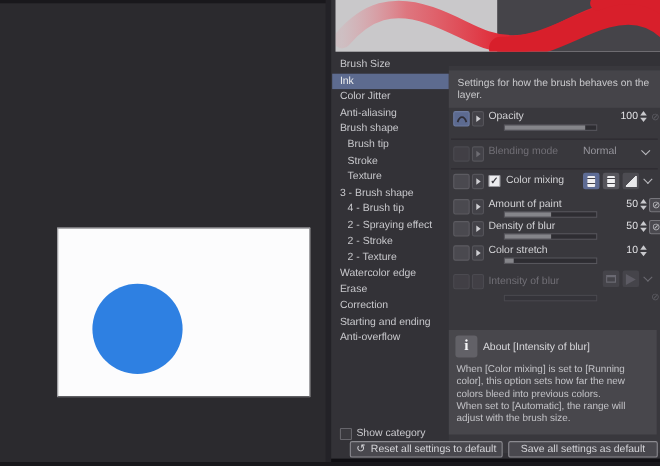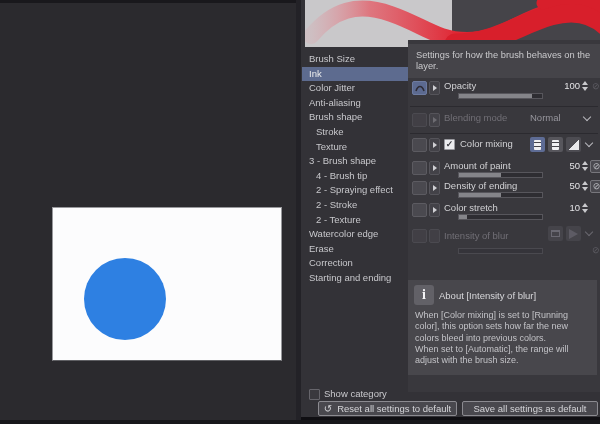--- a/index.html
+++ b/index.html
@@ -22,21 +22,21 @@
   .preview-dark { position:absolute; right:0; top:0; width:148px; height:47px; background:#454449; }
   .preview svg { position:absolute; left:0; top:0; }
 
   
   .cat-list { position:absolute; left:1px; top:52px; width:108px; }
   .cat-item { height:14.6px; line-height:14.6px; font-size:9.5px; color:#c8c8cc; padding-left:7px; white-space:nowrap; overflow:hidden; cursor:default; }
   .cat-item.indent { padding-left:14px; }
   .cat-item.selected { background:#5d6b8f; color:#eceded; }
 
   
-  .settings { position:absolute; left:107px; top:40px; width:192px; height:352px; background:#39383d; }
+  .settings { position:absolute; left:107px; top:60px; width:192px; height:352px; background:#39383d; }
   .settings-header { position:absolute; left:0; top:4px; width:192px; height:34px; background:#454449; color:#c9c9cc; font-size:9.3px; line-height:11px; padding:6px 6px 0 8px; }
   .r-label { position:absolute; font-size:9.5px; color:#d2d2d5; white-space:nowrap; }
   .r-label.disabled { color:#716f76; }
   .r-value { position:absolute; width:30px; text-align:right; font-size:9.5px; color:#e3e3e6; }
   .dd-value { position:absolute; font-size:9.5px; color:#96959c; }
   .sep { position:absolute; left:2px; width:188px; height:1px; background:#2b2a2f; }
   .dyn-btn { position:absolute; width:15px; height:14px; background:#4a494f; border:1px solid #5c5b61; border-radius:2px; display:flex; align-items:center; justify-content:center; }
   .dyn-btn.blue { background:#5c6a90; border-color:#6d7ba0; }
   .dyn-btn.dim { background:#413f45; border-color:#4b4a50; }
   .exp-btn { position:absolute; width:11px; height:14px; background:#434248; border:1px solid #55545a; border-radius:2px; display:flex; align-items:center; justify-content:center; }
@@ -107,31 +107,33 @@
         <path d="M 238 3 C 258 -5 282 -5 298 7" fill="none" stroke="#d81f2b" stroke-width="13" stroke-linecap="round"></path>
       </svg>
     </div>
 
     <div class="cat-list">
       <div class="cat-item">Brush Size</div>
       <div class="cat-item selected">Ink</div>
       <div class="cat-item">Color Jitter</div>
       <div class="cat-item">Anti-aliasing</div>
       <div class="cat-item">Brush shape</div>
+      <div class="cat-item indent">Brush tip</div>
       <div class="cat-item indent">Stroke</div>
       <div class="cat-item indent">Texture</div>
       <div class="cat-item">3 - Brush shape</div>
       <div class="cat-item indent">4 - Brush tip</div>
       <div class="cat-item indent">2 - Spraying effect</div>
       <div class="cat-item indent">2 - Stroke</div>
       <div class="cat-item indent">2 - Texture</div>
       <div class="cat-item">Watercolor edge</div>
       <div class="cat-item">Erase</div>
       <div class="cat-item">Correction</div>
       <div class="cat-item">Starting and ending</div>
+      <div class="cat-item">Anti-overflow</div>
     </div>
 
     <div class="settings">
       <div class="settings-header">Settings for how the brush behaves on the layer.</div>
 
       <div class="dyn-btn blue" style="left:4px; top:41px;">
         <svg class="curve-icon" viewBox="0 0 10 8">
           <path d="M1 7 C3 1 7 1 9 7" fill="none" stroke="#2e2d36" stroke-width="1.6"></path>
         </svg>
       </div>
@@ -184,21 +186,21 @@
       <div class="spinner" style="left:173px; top:121px;"></div>
       <div class="slash-btn" style="left:182px; top:120px;">⊘</div>
       <div class="slider" style="left:50px; top:132px;">
           <span class="slider-fill" style="width: 50%;"></span>
         </div>
 
       <div class="dyn-btn" style="left:4px; top:141px;"></div>
       <div class="exp-btn" style="left:21px; top:141px;">
           <span class="tri"></span>
         </div>
-      <div class="r-label" style="left:36px; top:140px;">Density of ending</div>
+      <div class="r-label" style="left:36px; top:140px;">Density of blur</div>
       <div class="r-value" style="left:142px; top:140px;">50</div>
       <div class="spinner" style="left:173px; top:141px;"></div>
       <div class="slash-btn" style="left:182px; top:140px;">⊘</div>
       <div class="slider" style="left:50px; top:152px;">
           <span class="slider-fill" style="width: 50%;"></span>
         </div>
 
       <div class="dyn-btn" style="left:4px; top:163px;"></div>
       <div class="exp-btn" style="left:21px; top:163px;">
           <span class="tri"></span>

